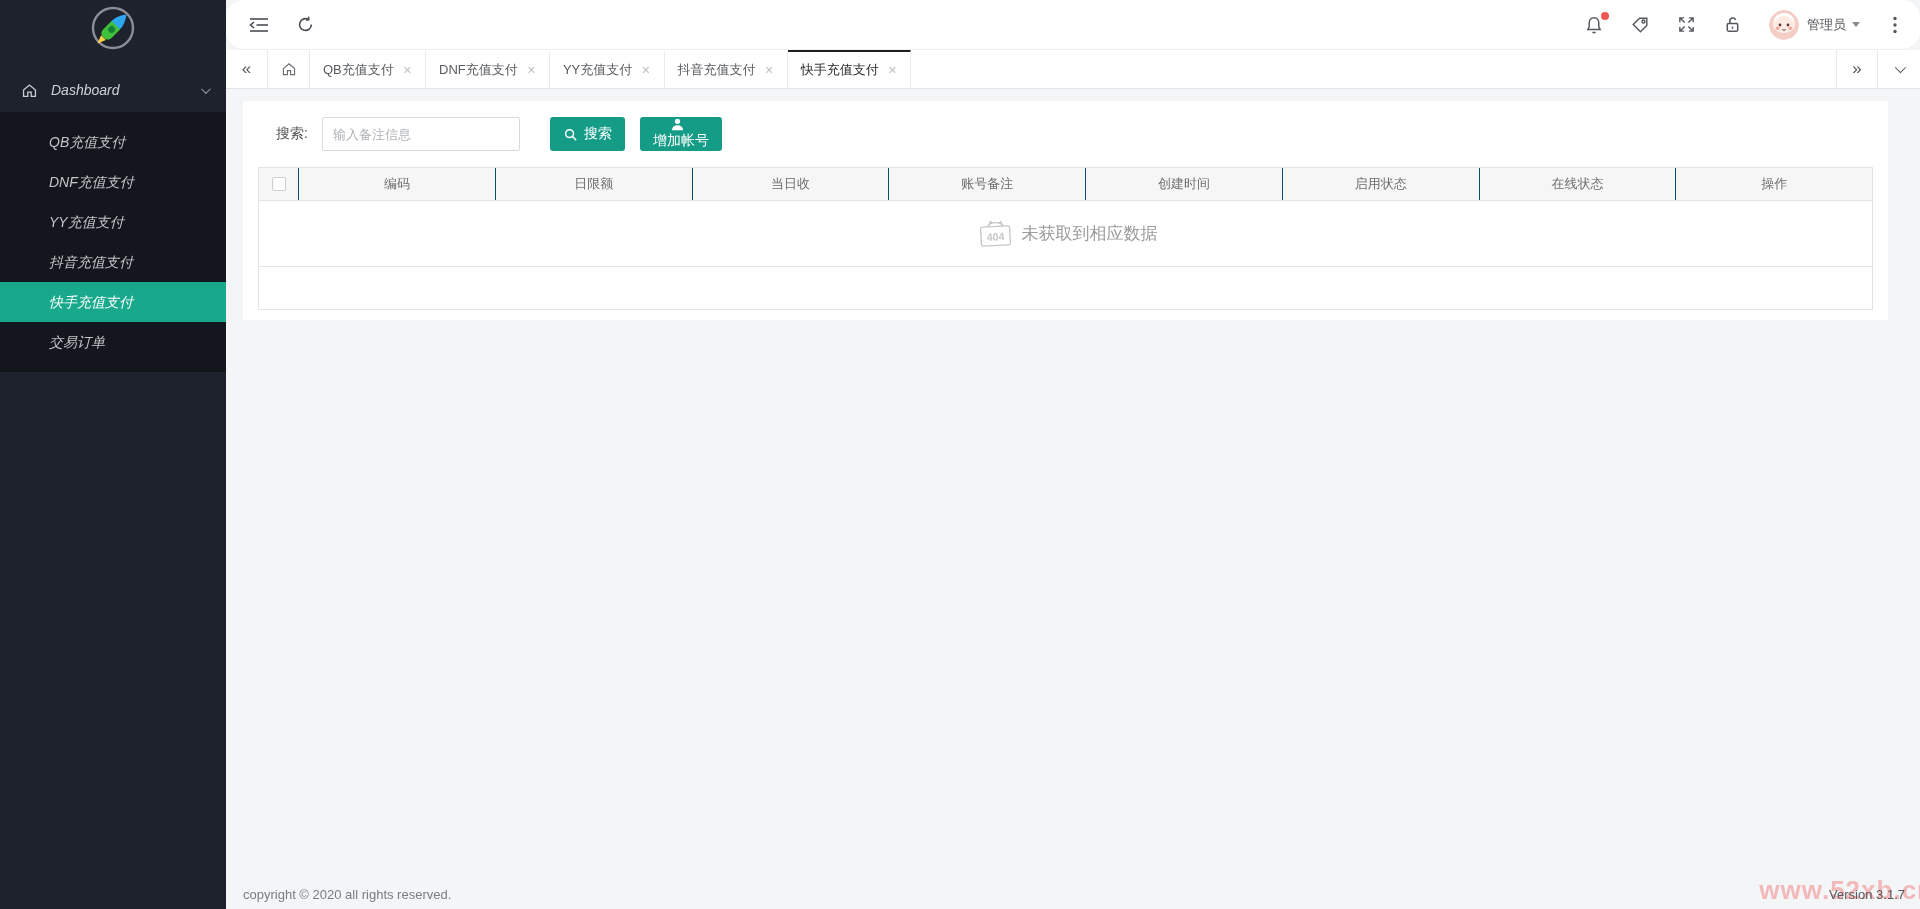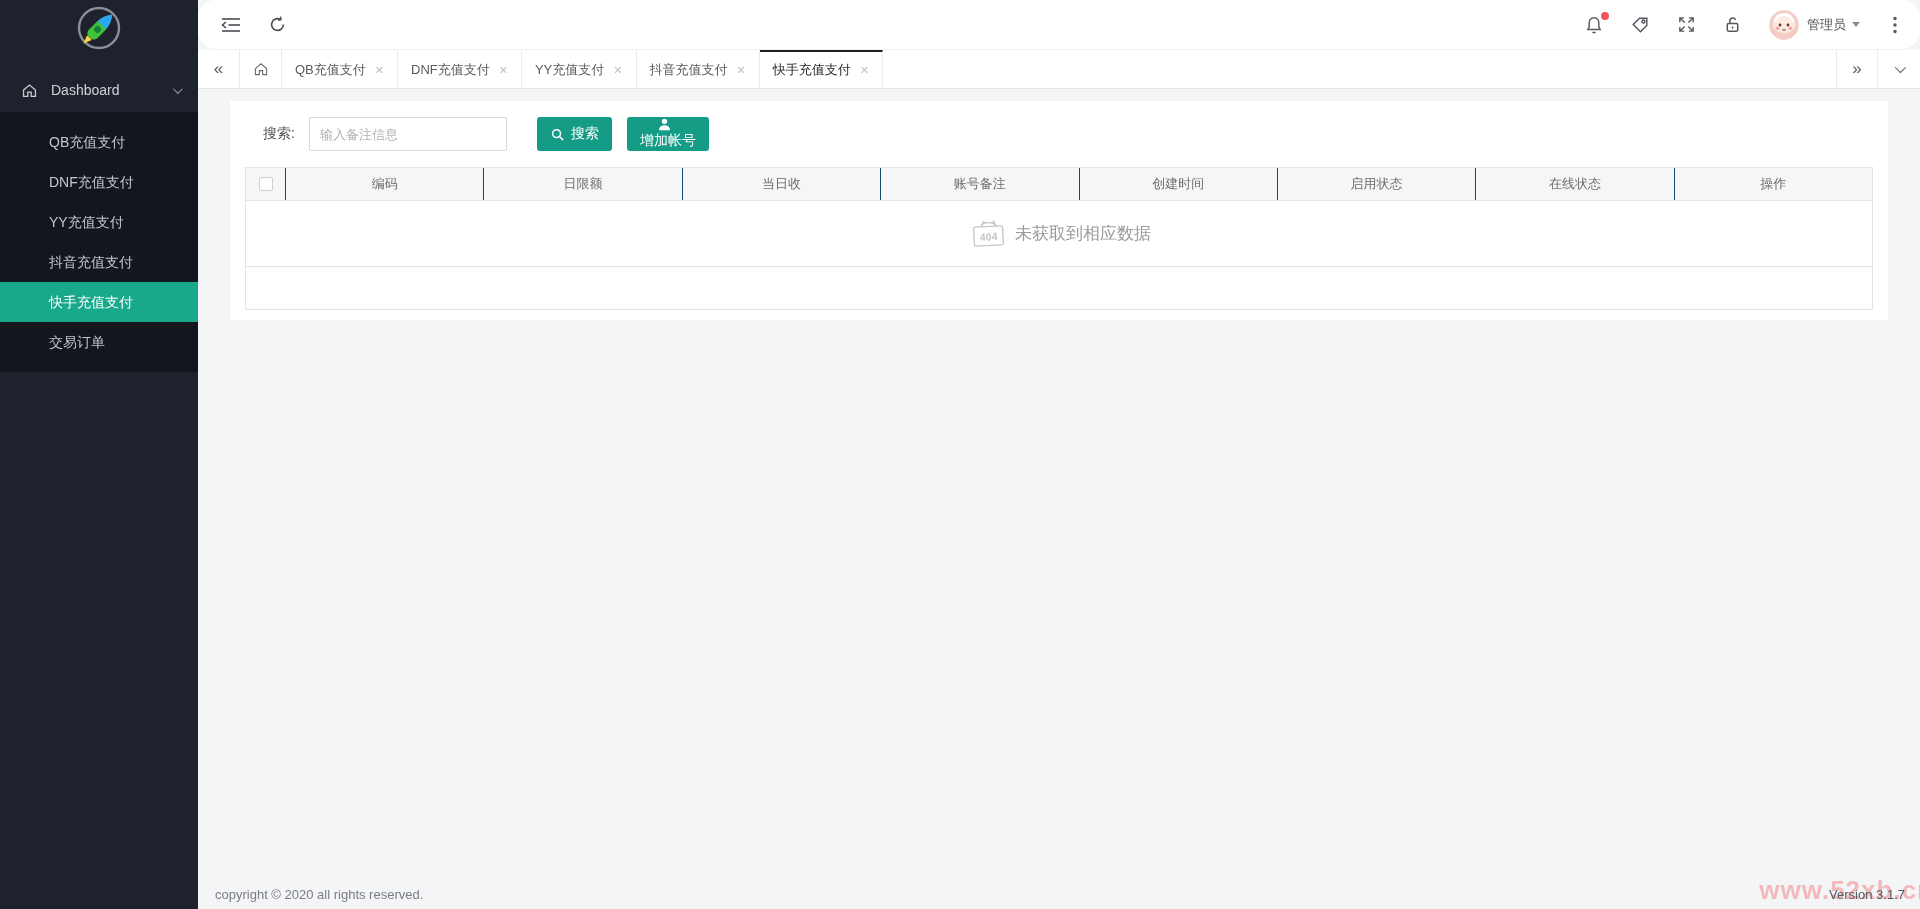--- a/index.html
+++ b/index.html
@@ -1,20 +1,20 @@
 <!DOCTYPE html>
 <html><head>
 <meta charset="utf-8">
 <style>
   * { margin:0; padding:0; box-sizing:border-box; }
   html,body { width:1920px; height:909px; overflow:hidden; font-family:"Liberation Sans","DejaVu Sans",sans-serif; }
   .app { display:flex; width:1920px; height:909px; background:#f4f5f7; }
 
   
-  .sidebar { width:198px; height:909px; background:#1e222c; flex:none; display:flex; flex-direction:column; }
+  .sidebar { width:226px; height:909px; background:#1e222c; flex:none; display:flex; flex-direction:column;font-style:italic; }
   .logo-bar { height:56px; display:flex; align-items:center; justify-content:center; }
   .nav-item { height:44px; display:flex; align-items:center; padding:0 18px 0 21px; color:#cfd3d9; font-size:14px; cursor:pointer; }
   .nav-item .nav-label { margin-left:13px; flex:1; }
   .nav-icon { width:17px; height:17px; display:inline-flex; }
   .chev { width:7px; height:7px; border-right:1.6px solid #9ba0a8; border-bottom:1.6px solid #9ba0a8; }
   .chev.down { transform:rotate(45deg) translateY(-2px); }
   .chev.up { transform:rotate(-135deg) translateY(-2px); }
   .submenu { background:#14161d; padding:10px 0; }
   .submenu-item { height:40px; line-height:40px; padding-left:49px; font-size:14px; color:#c3c6cb; cursor:pointer; }
   .submenu-item.active { background:#18a98c; color:#ffffff; }
@@ -37,21 +37,21 @@
   .tabbar { height:39px; background:#ffffff; border-bottom:1px solid #e2e4e6; display:flex; align-items:stretch; }
   .tab-cell { display:flex; align-items:center; justify-content:center; border-right:1px solid #ebebeb; cursor:pointer; color:#55585c; }
   .tab-cell.sq { width:42px; font-size:17px; }
   .tab { display:flex; align-items:center; padding:0 13px; border-right:1px solid #ebebeb; font-size:13px; color:#595c60; cursor:pointer; border-top:2px solid transparent; }
   .tab .tab-close { margin-left:9px; color:#c0c0c0; font-size:11px; }
   .tab.active { color:#2b2b2b; border-top:2px solid #1f1f1f; }
   .tabbar-fill { flex:1; }
   .chev-down-sm { width:8px; height:8px; border-right:1.6px solid #55585c; border-bottom:1.6px solid #55585c; transform:rotate(45deg) translateY(-2px); }
 
   
-  .content { flex:1; padding:12px 32px 0 32px; overflow:hidden; }
+  .content { flex:1; padding:12px 32px 0 17px; overflow:hidden; }
   .card { background:#ffffff; padding:16px 15px 10px 15px; }
   .search-row { display:flex; align-items:center; padding-left:18px; margin-bottom:16px; }
   .search-label { font-size:14px; color:#545454; margin-right:14px; }
   .search-input { width:198px; height:34px; border:1px solid #d9d9d9; border-radius:2px; padding:0 10px; font-size:13px; color:#333; outline:none; }
   .search-input::placeholder { color:#aeb2b7; }
   .btn { height:34px; border:none; border-radius:3px; background:#149c87; color:#ffffff; font-size:14px; display:inline-flex; align-items:center; padding:0 13px; cursor:pointer; font-family:inherit; }
   .btn .btn-icon { margin-right:6px; display:inline-flex; }
   .btn-search { margin-left:30px; }
   .btn-add { margin-left:15px;flex-direction:column; }
 

